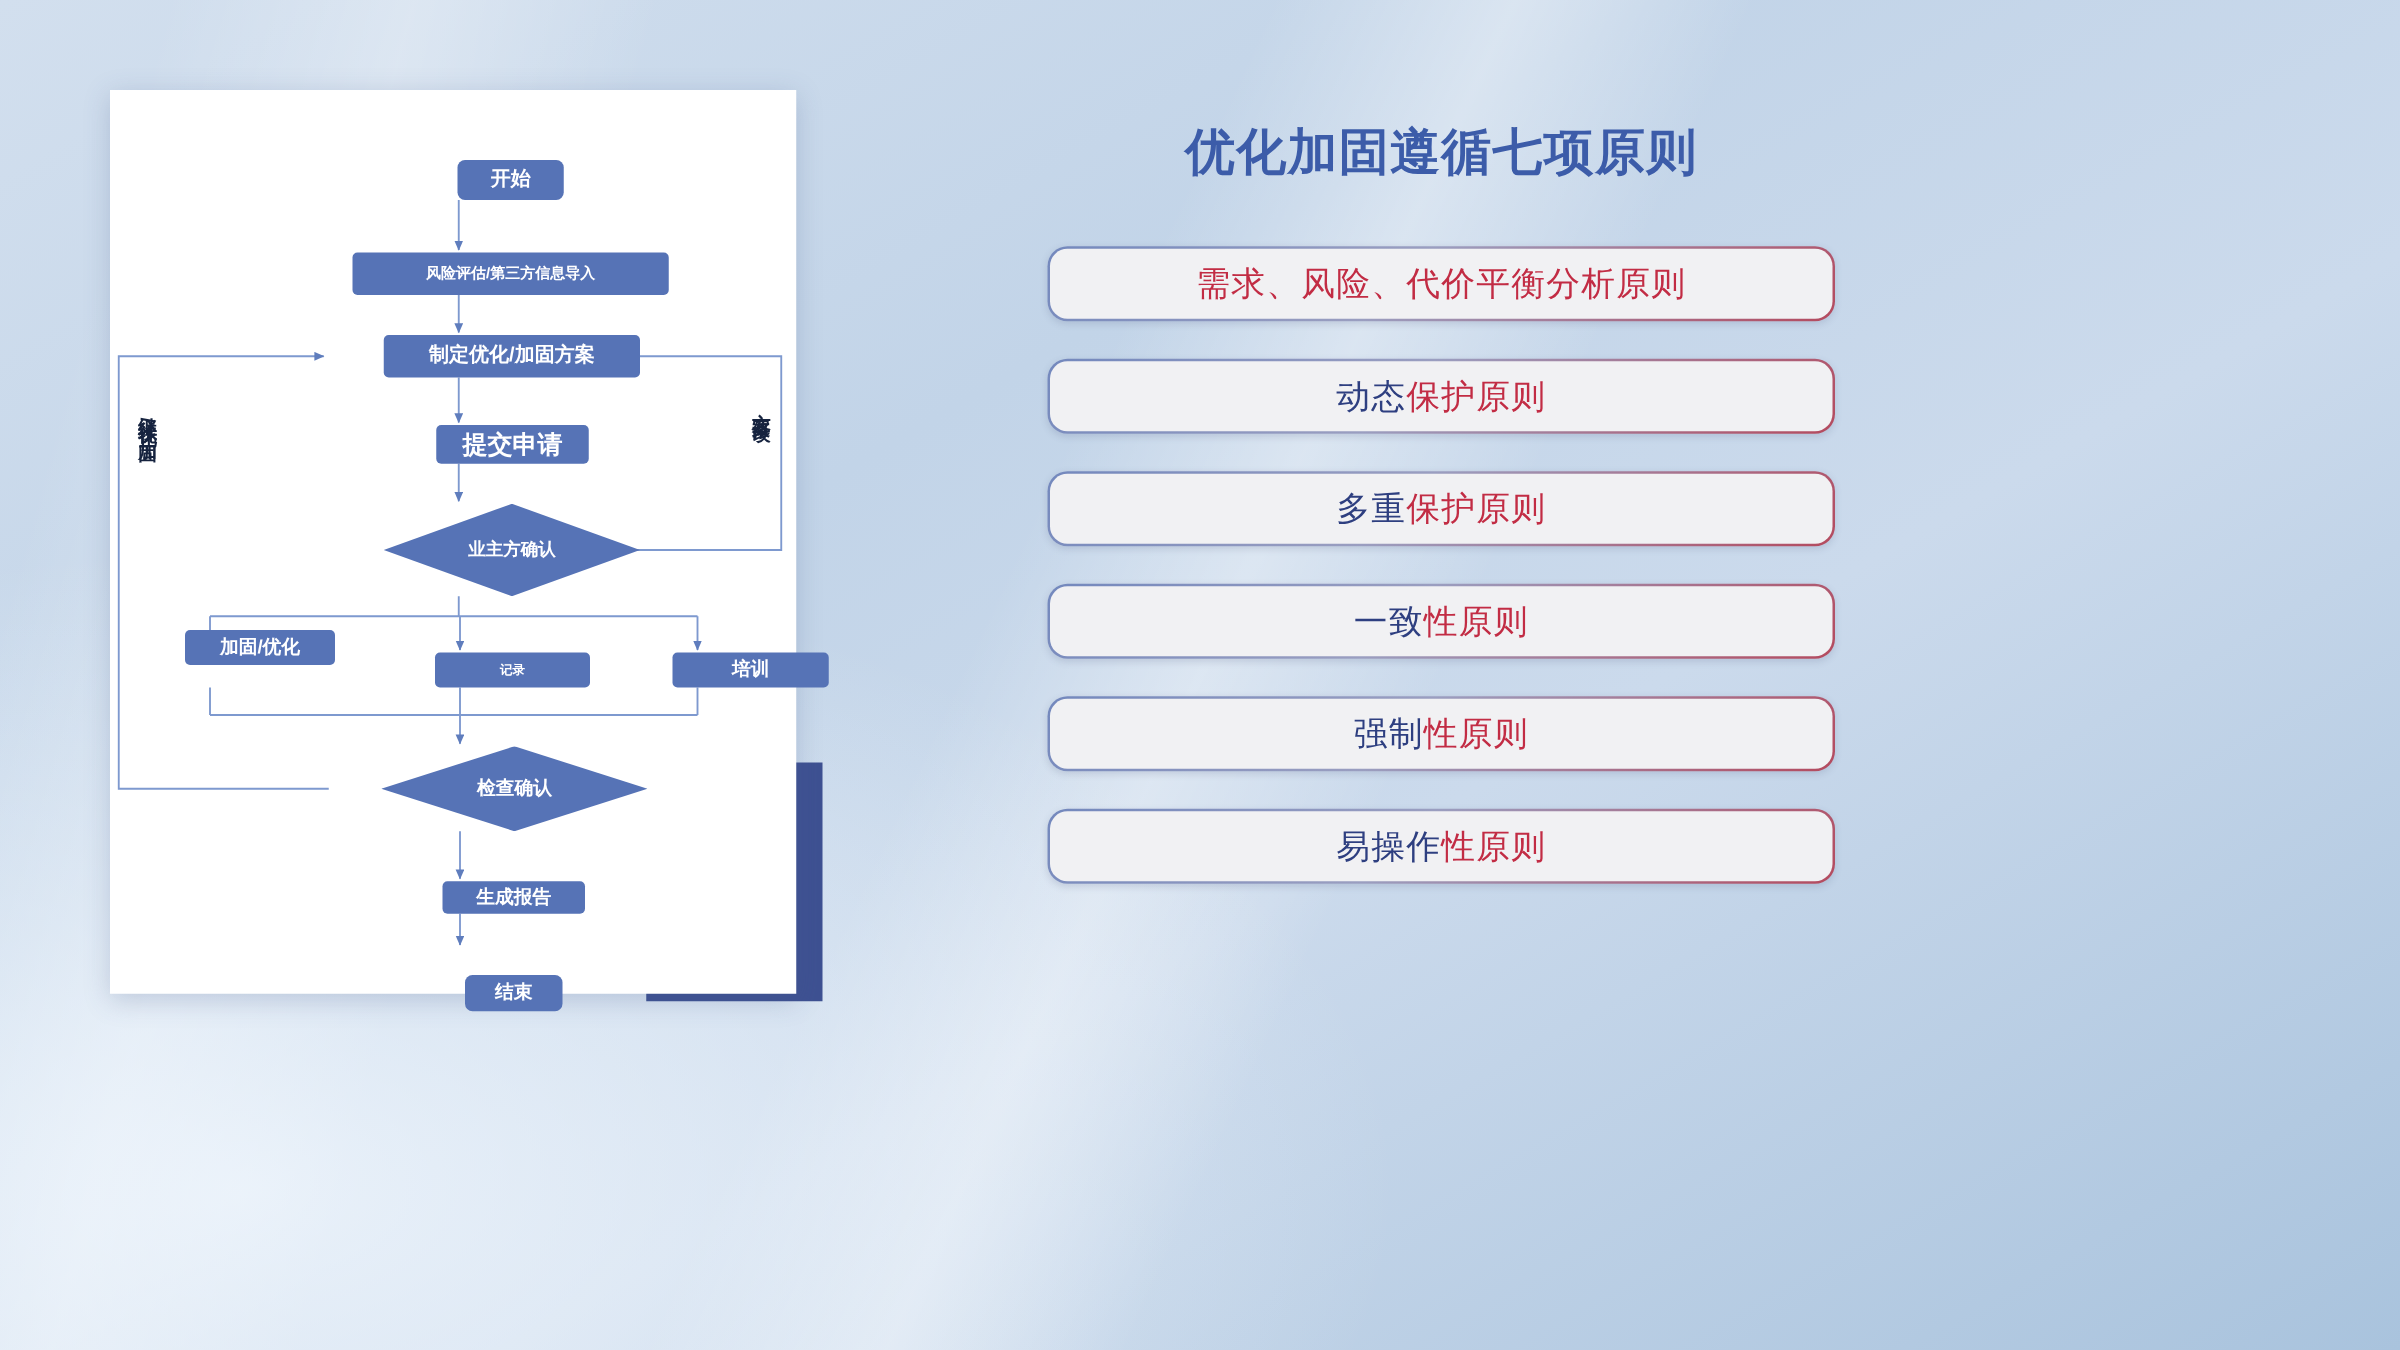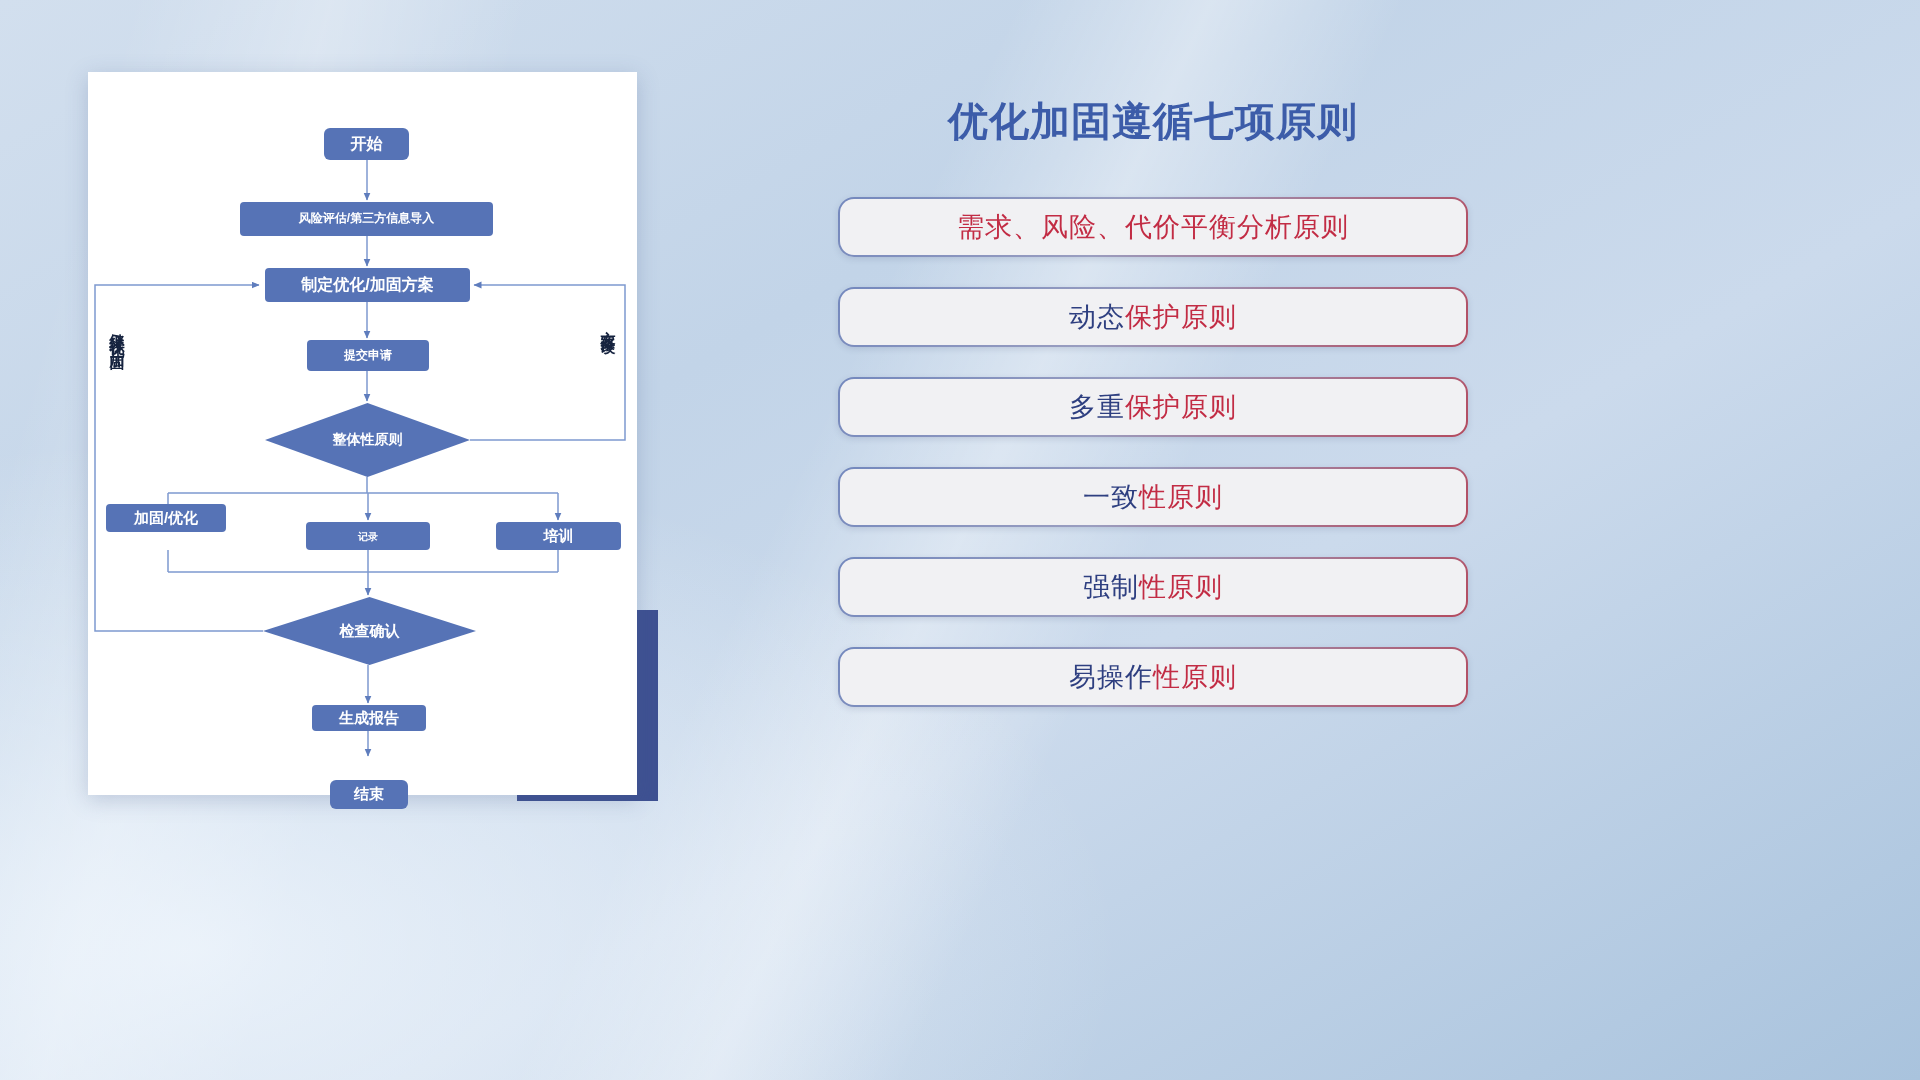--- a/index.html
+++ b/index.html
@@ -26,26 +26,26 @@
     position:absolute; left:88px; top:72px; width:549px; height:723px;
     background:#ffffff;
     box-shadow:0 5px 20px rgba(70,90,140,0.25);
   }
   .card svg { position:absolute; left:0; top:0; }
   .line { stroke:#7e99cf; stroke-width:1.5; fill:none; }
 
   .fc-node {
     position:absolute; background:#5673b6; color:#ffffff;
     display:flex; align-items:center; justify-content:center;
-    font-weight:bold; text-align:center; line-height:1.1;
+    font-weight:bold; text-align:center; line-height:1.1;margin-left:42px;
   }
   .n-start     { left:236px; top:56px;  width:85px;  height:32px; border-radius:6px; font-size:16px; }
   .n-risk      { left:152px; top:130px; width:253px; height:34px; border-radius:4px; font-size:12px; }
   .n-plan      { left:177px; top:196px; width:205px; height:34px; border-radius:4px; font-size:16px; }
-  .n-submit    { left:219px; top:268px; width:122px; height:31px; border-radius:4px; font-size:12px; }
+  .n-submit    { left:219px; top:268px; width:122px; height:31px; border-radius:4px; font-size:20px; }
   .n-owner     { left:177px; top:331px; width:205px; height:74px; font-size:14px;
                  clip-path:polygon(50% 0,100% 50%,50% 100%,0 50%); }
   .n-reinforce { left:18px;  top:432px; width:120px; height:28px; border-radius:4px; font-size:15px; }
   .n-record    { left:218px; top:450px; width:124px; height:28px; border-radius:4px; font-size:10px; }
   .n-training  { left:408px; top:450px; width:125px; height:28px; border-radius:4px; font-size:15px; }
   .n-check     { left:175px; top:525px; width:213px; height:68px; font-size:15px;
                  clip-path:polygon(50% 0,100% 50%,50% 100%,0 50%); }
   .n-report    { left:224px; top:633px; width:114px; height:26px; border-radius:4px; font-size:15px; }
   .n-end       { left:242px; top:708px; width:78px;  height:29px; border-radius:6px; font-size:15px; }
 
@@ -107,21 +107,21 @@
       <path class="line" d="M280 593 V631" marker-end="url(#arw)"></path>
       <path class="line" d="M280 659 V684" marker-end="url(#arw)"></path>
       <path class="line" d="M382 368 H537 V213 H386" marker-end="url(#arw)"></path>
       <path class="line" d="M175 559 H7 V213 H171" marker-end="url(#arw)"></path>
     </svg>
 
     <div class="fc-node n-start">开始</div>
     <div class="fc-node n-risk">风险评估/第三方信息导入</div>
     <div class="fc-node n-plan">制定优化/加固方案</div>
     <div class="fc-node n-submit">提交申请</div>
-    <div class="fc-node n-owner">整体性原则</div>
+    <div class="fc-node n-owner">业主方确认</div>
     <div class="fc-node n-reinforce">加固/优化</div>
     <div class="fc-node n-record">记录</div>
     <div class="fc-node n-training">培训</div>
     <div class="fc-node n-check">检查确认</div>
     <div class="fc-node n-report">生成报告</div>
     <div class="fc-node n-end">结束</div>
 
     <div class="loop-label l-left">继续优化/加固</div>
     <div class="loop-label l-right">方案修改</div>
   </div>

